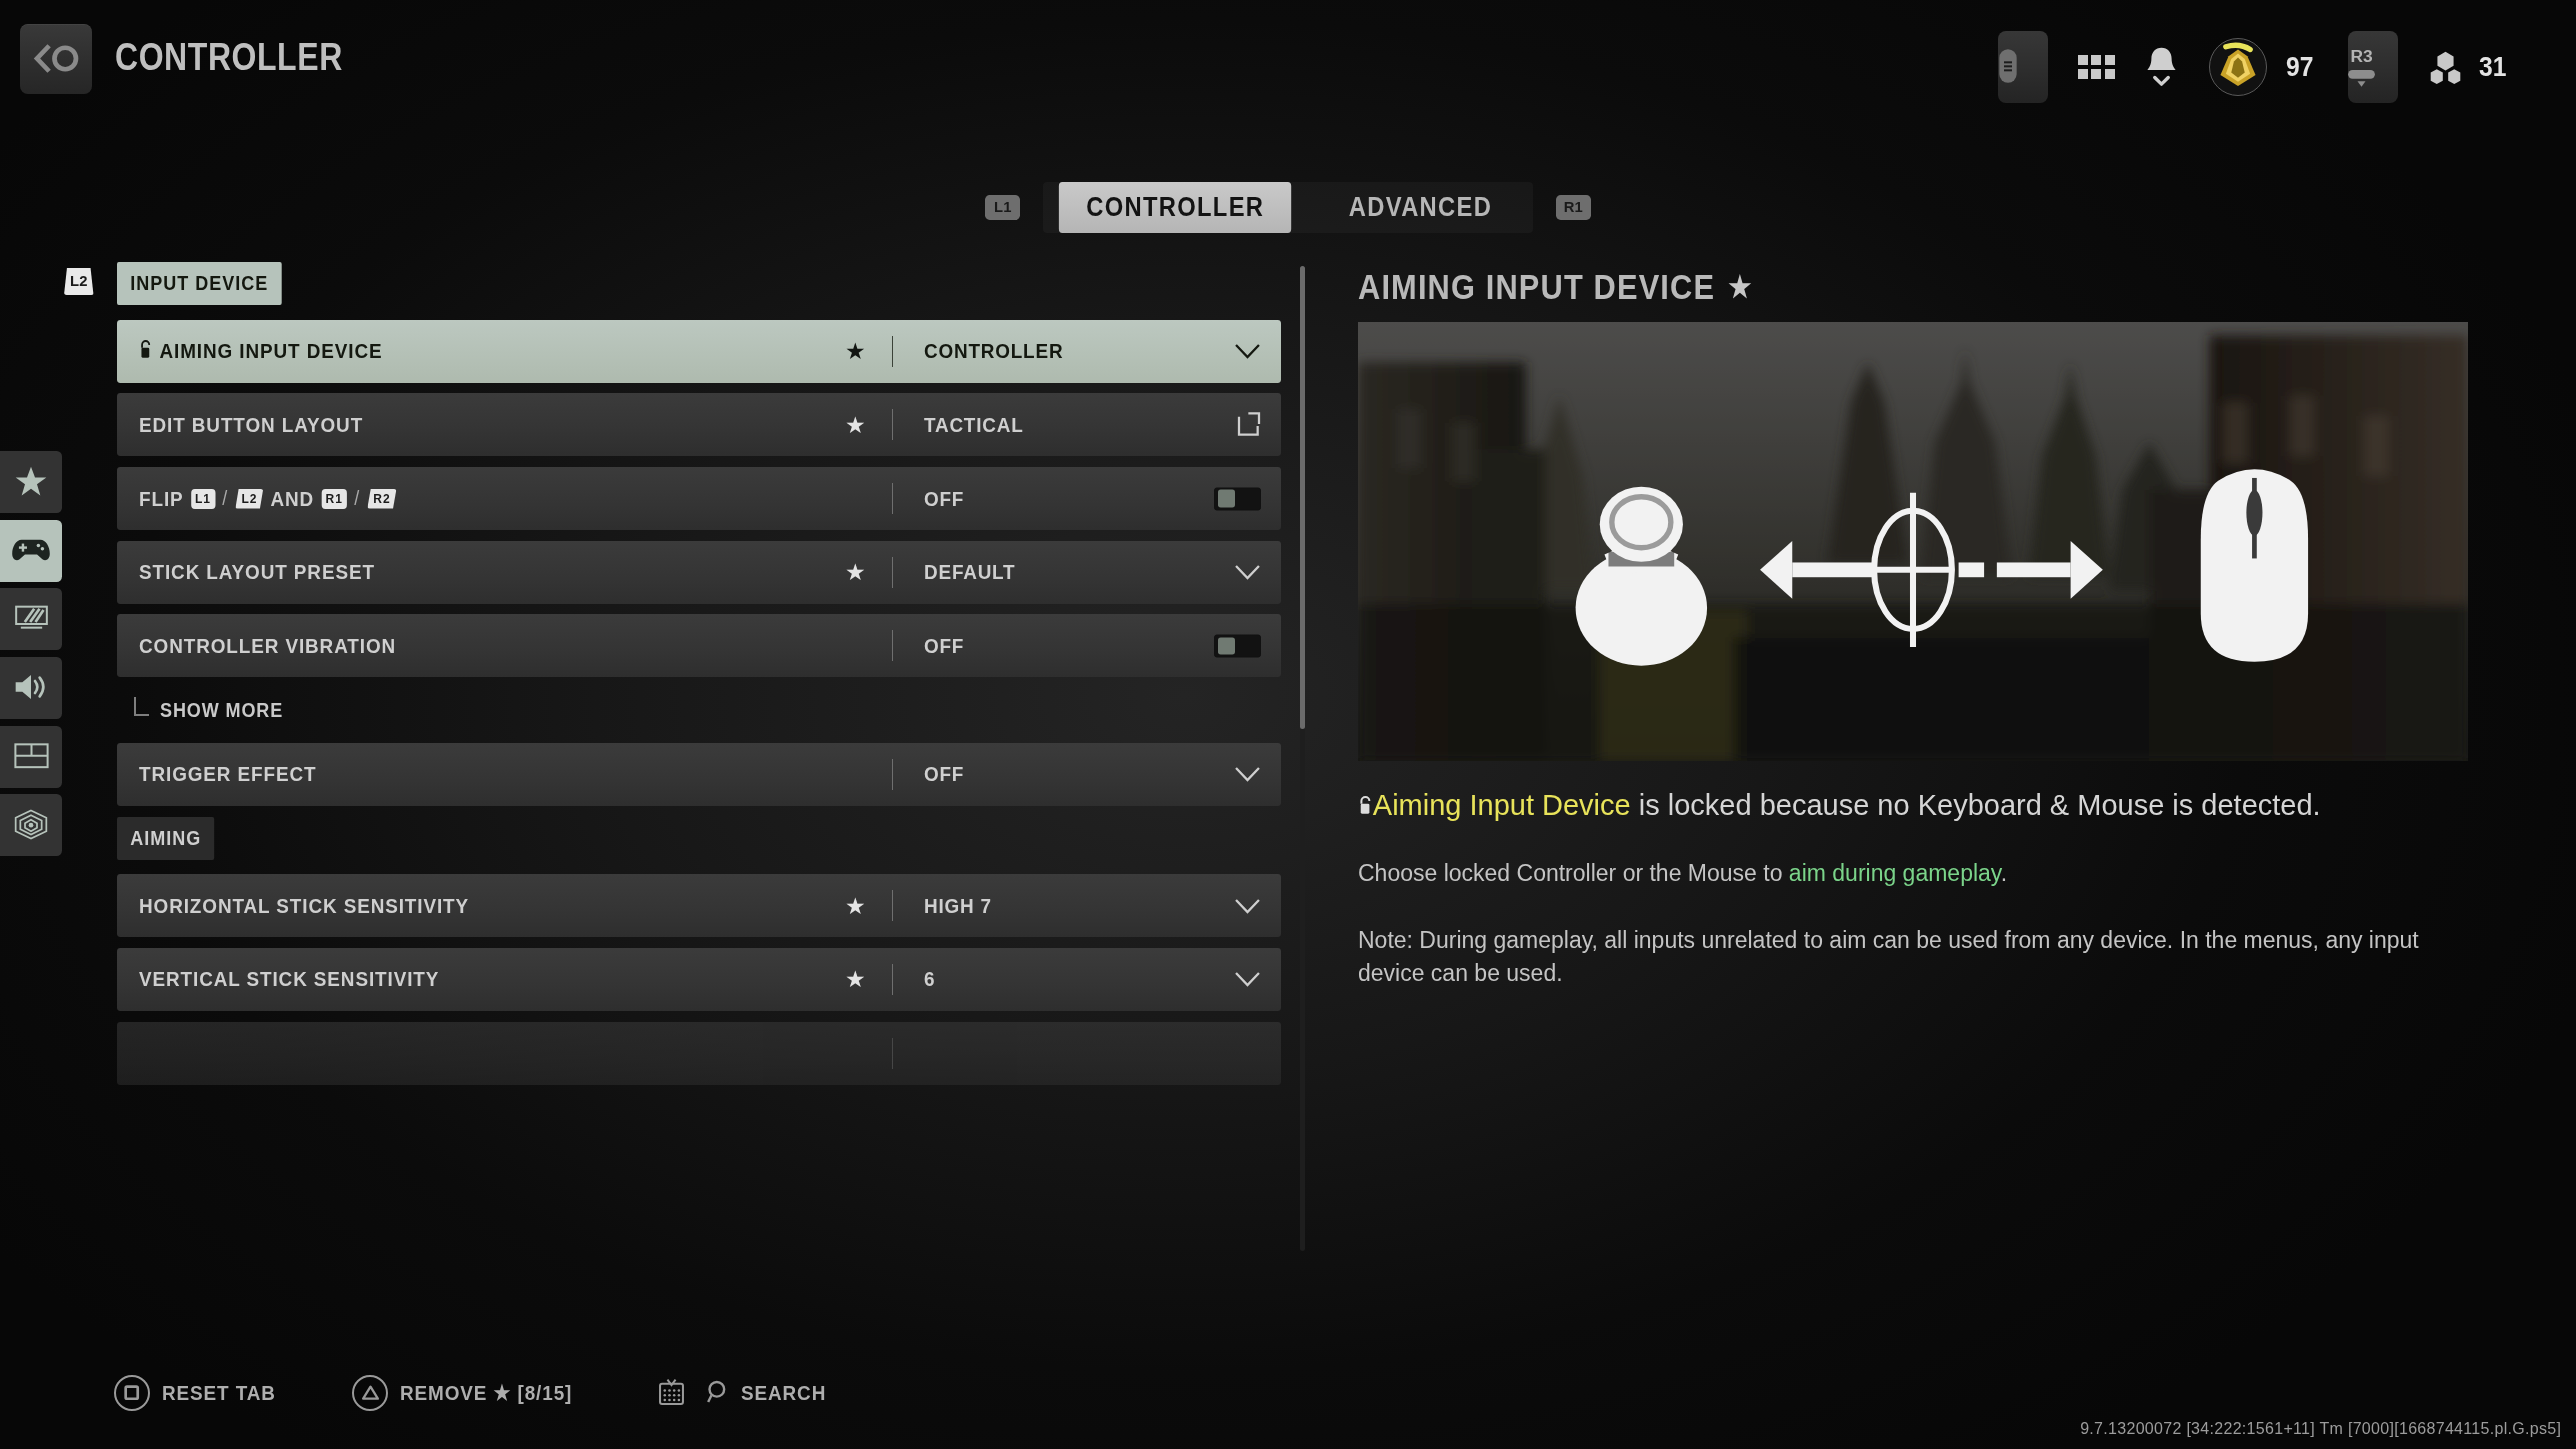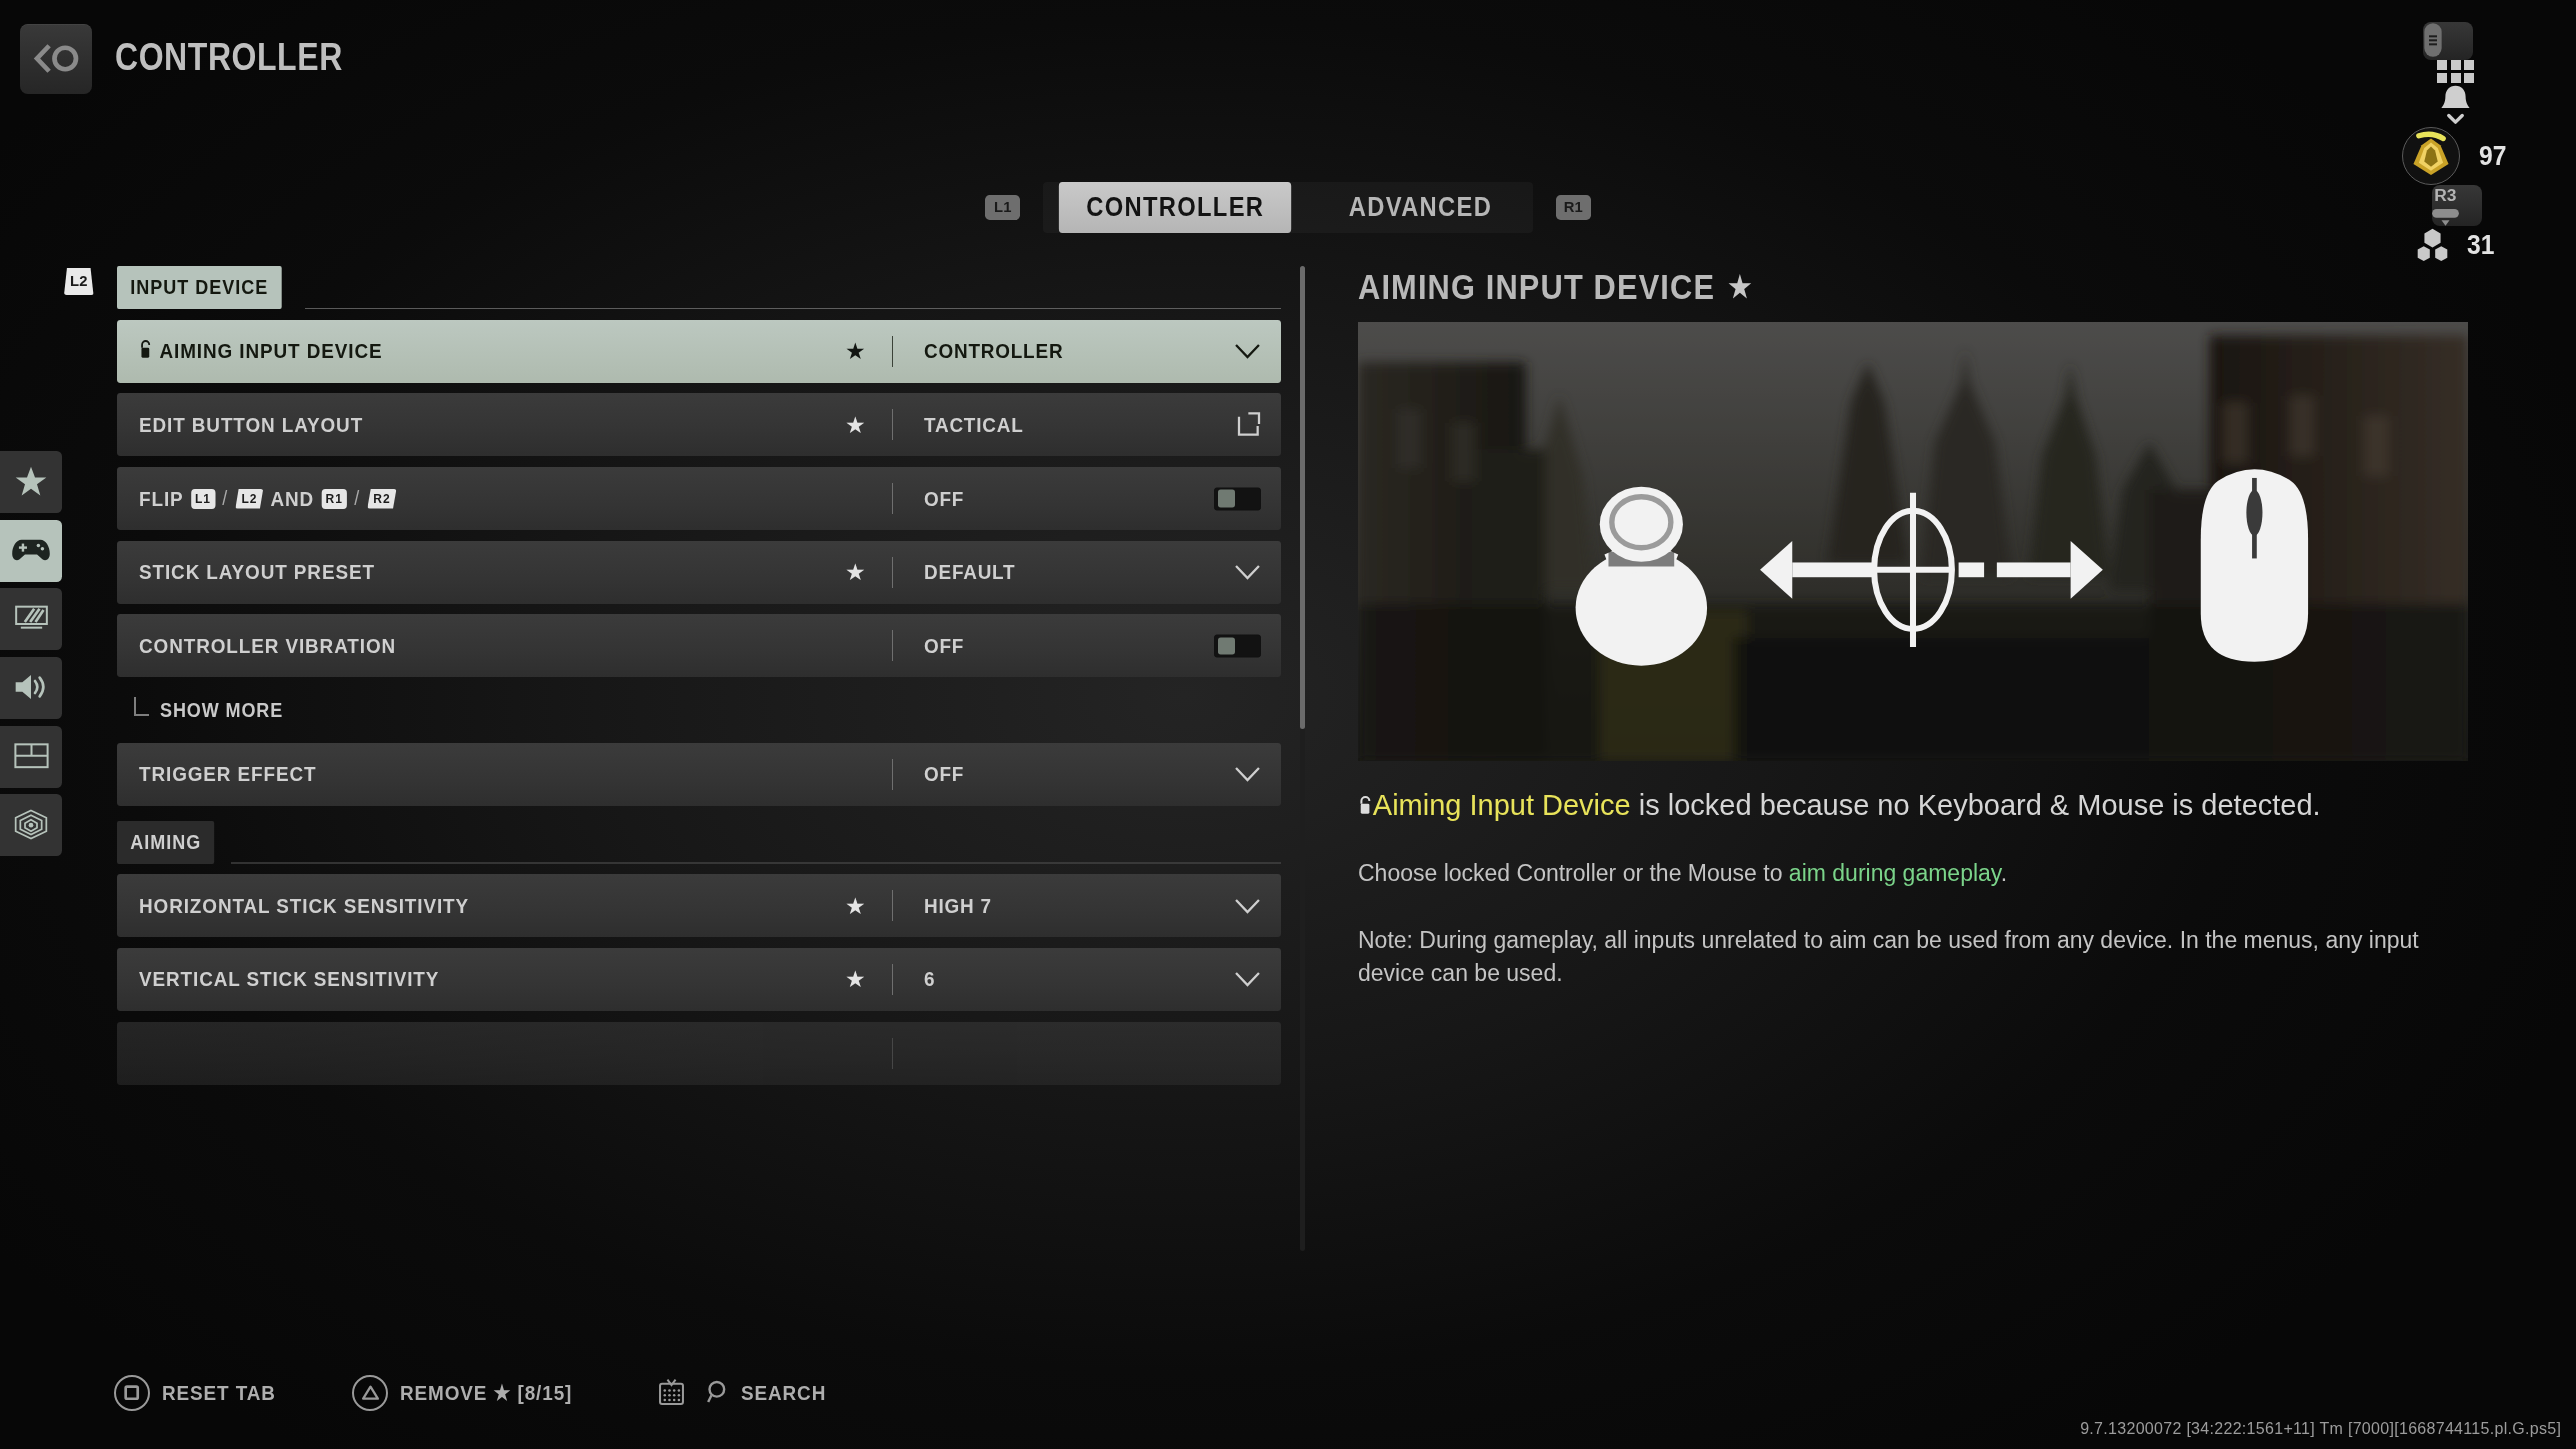--- a/index.html
+++ b/index.html
@@ -29,22 +29,22 @@
   .back-btn svg { width: 47px; height: 31px; }
   .page-title {
     position: absolute; left: 115px; top: 35px;
     font-size: 39px; letter-spacing: 0.7px; font-weight: 700;
     color: #bfbfbf;
     font-family: "Liberation Sans Narrow", "Liberation Sans", sans-serif;
     transform: scaleX(.82); transform-origin: left center;
   }
 
   .hdr-right {
-    position: absolute; right: 52px; top: 22px;
-    display: flex; align-items: center; gap: 0px; height: 74px; flex-direction: column;
+    position: absolute; right: 52px; top: 30px;
+    display: flex; align-items: center; gap: 0px; height: 74px;
   }
   .hdr-pill {
     width: 50px; height: 72px; border-radius: 8px;
     background: linear-gradient(180deg, #373737 0%, #2c2c2c 60%, #242424 100%);
     display: flex; align-items: center; justify-content: flex-start;
     margin-right: 14.8px;
   }
   .hdr-ico { display: flex; align-items: center; justify-content: center; margin: 0 14.8px; }
   .hdr-count {
     color: #e3e3e3; font-size: 28px; font-weight: 700; letter-spacing: 0.3px;
@@ -113,21 +113,21 @@
     border-radius: 2.7px;
   }
 
   
   .settings {
     position: absolute; left: 117px; top: 262px;
     width: 1164px; height: 993px;
     overflow: hidden;
   }
   .section-head {
-    display: flex; align-items: flex-end; height: 47px; margin-bottom: 10.7px;
+    display: flex; align-items: flex-start; height: 47px; margin-bottom: 10.7px; flex-direction: column;
   }
   .section-chip {
     height: 43px; padding: 0 14.8px; display: flex; align-items: center;
     font-size: 20px; font-weight: 700; letter-spacing: 1.1px;
     font-family: "Liberation Sans Narrow","Liberation Sans",sans-serif;
     transform: scaleX(.9); transform-origin: left center;
     border-radius: 2px;
   }
   .section-chip.light { background: #b6c3bb; color: #14180f; }
   .section-chip.dark  { background: #2b2b2b; color: #cfcfcf; }

